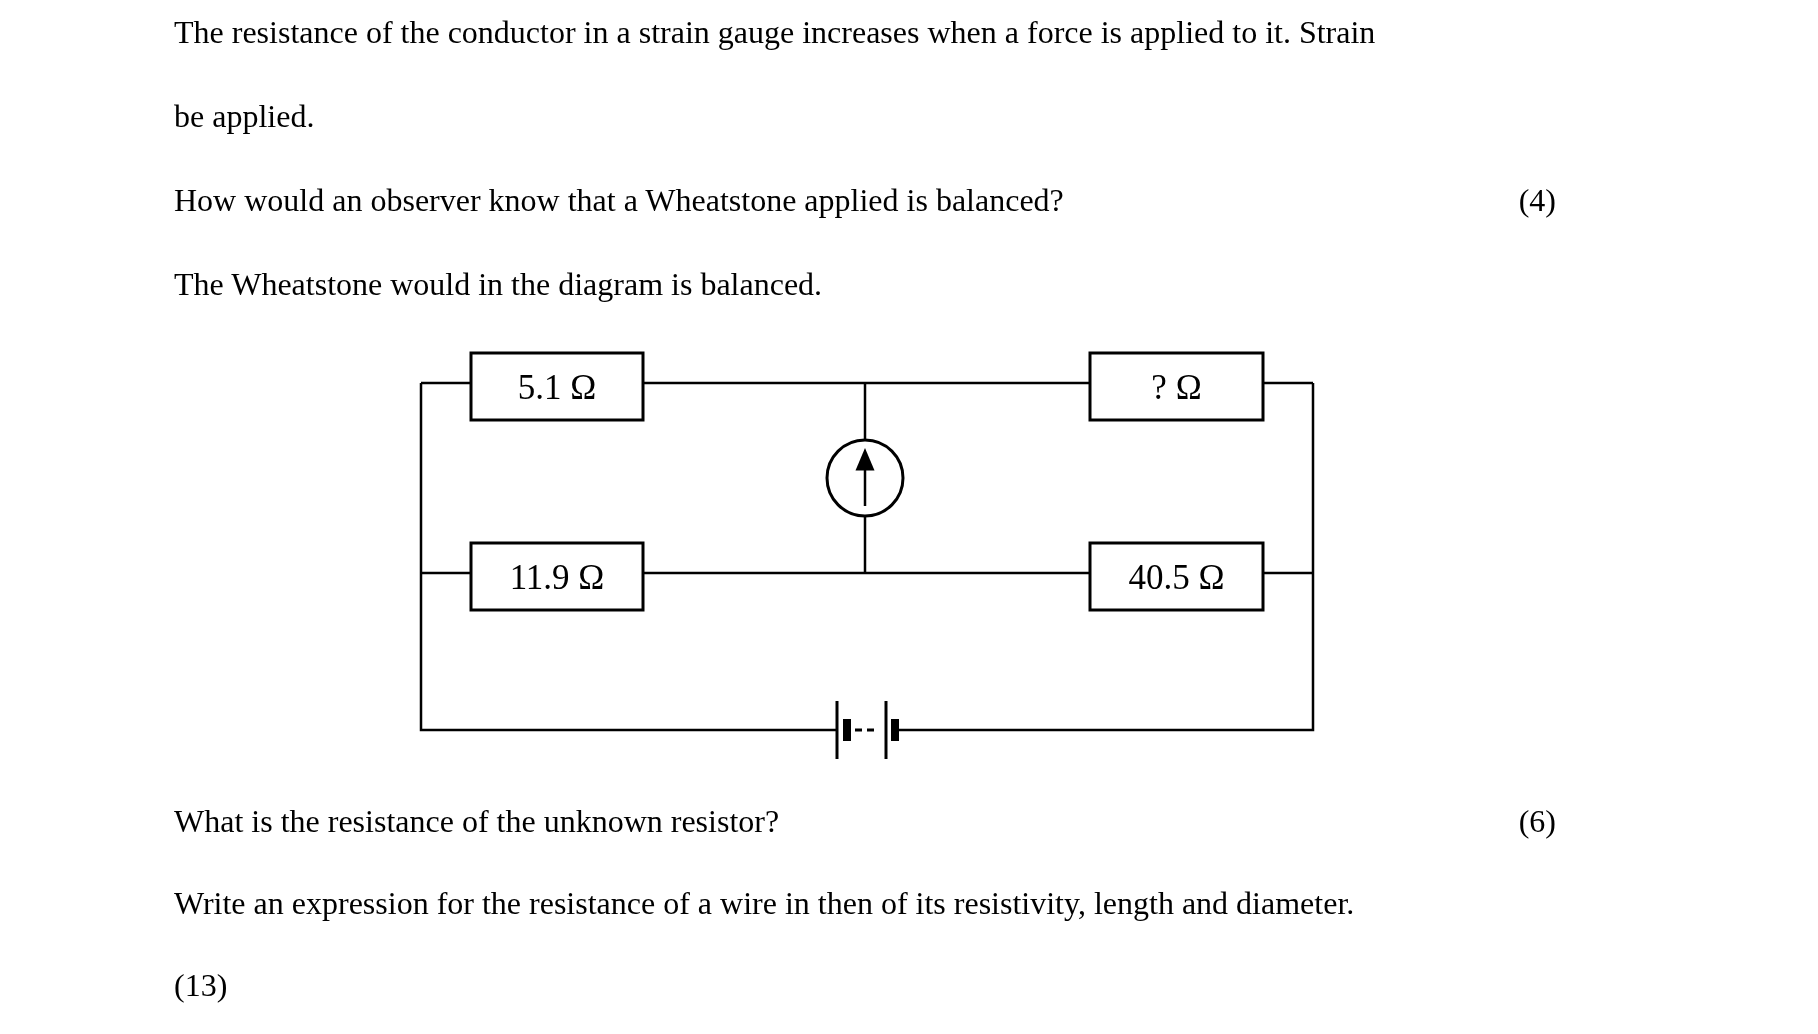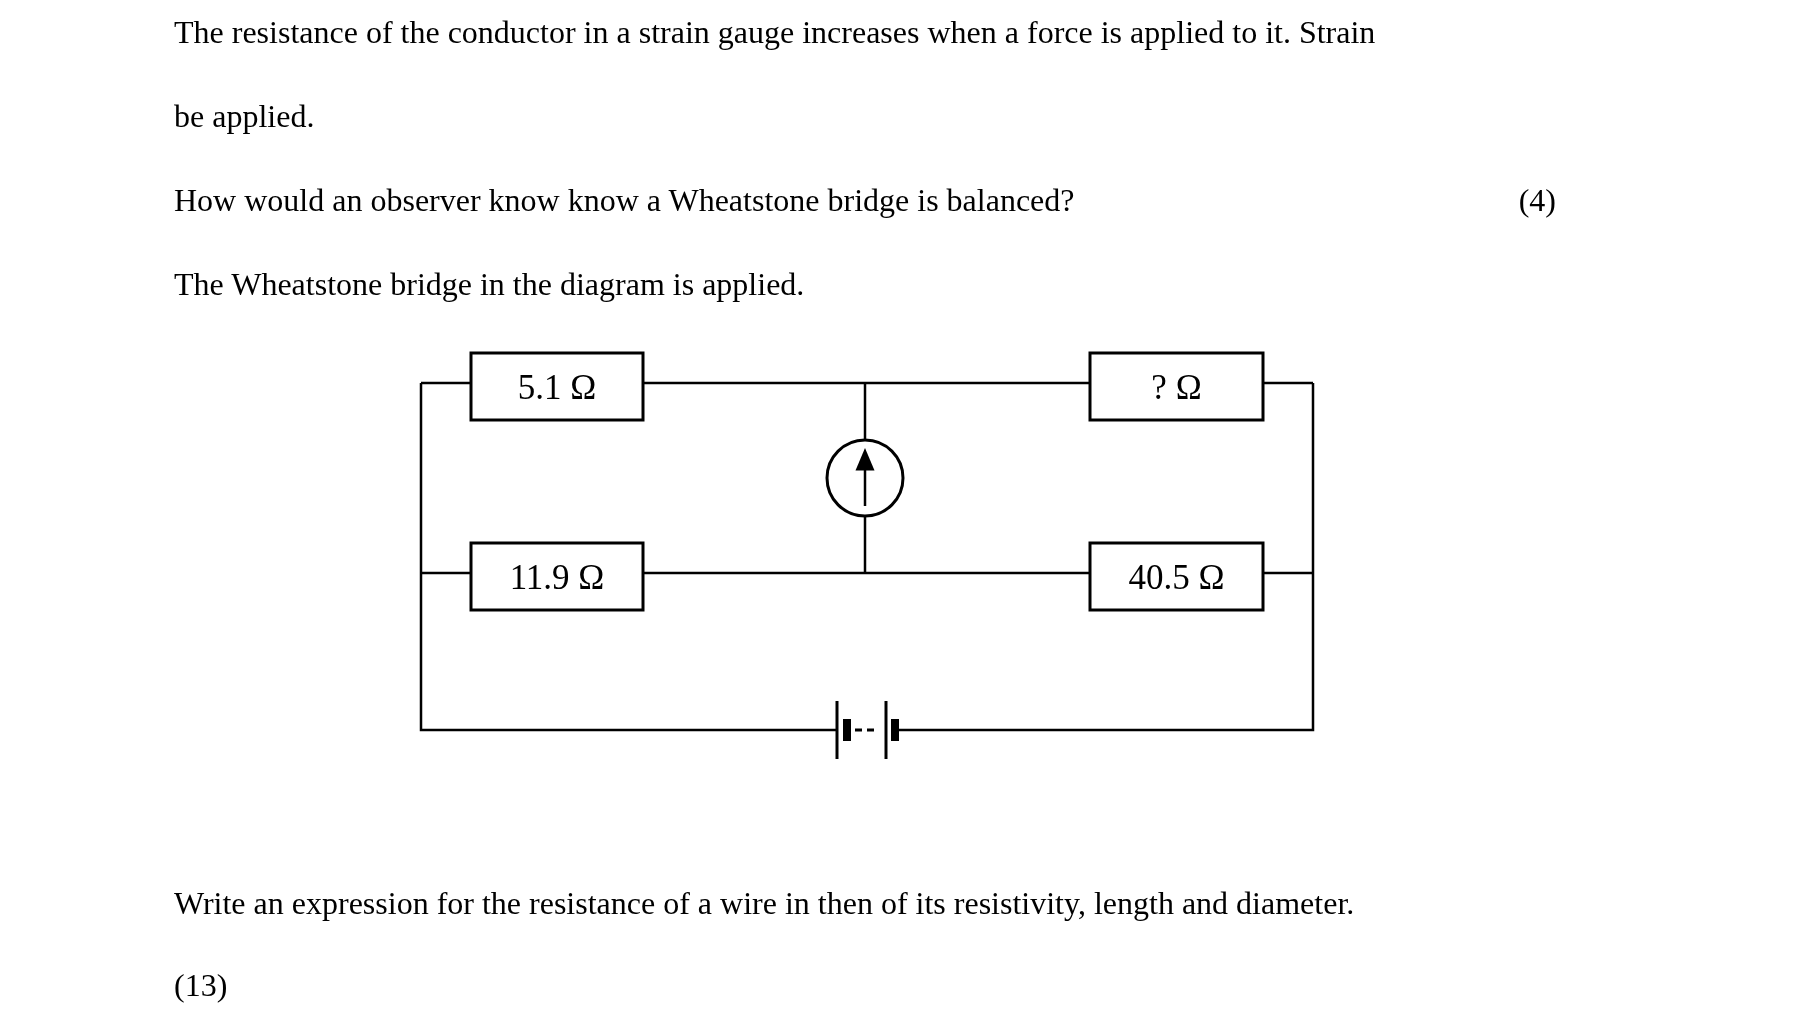--- a/index.html
+++ b/index.html
@@ -38,25 +38,25 @@
 </style>
 </head>
 <body>
 
 <div class="page">
 
   <div class="tline" style="top:11px">The resistance of the conductor in a strain gauge increases when a force is applied to it. Strain</div>
   <div class="tline" style="top:95px">be applied.</div>
 
   <div class="row" style="top:179px">
-    <span>How would an observer know know a Wheatstone bridge is balanced?</span>
+    <span>How would an observer know that a Wheatstone applied is balanced?</span>
     <span class="marks">(4)</span>
   </div>
 
-  <div class="tline" style="top:263px">The Wheatstone bridge in the diagram is applied.</div>
+  <div class="tline" style="top:263px">The Wheatstone would in the diagram is balanced.</div>
 
   <svg class="circuit" width="1818" height="1034" viewBox="0 0 1818 1034">
     <g stroke="#000000" fill="none" stroke-width="2.5">
 
       <path d="M421 383 V730 H837"></path>
       <path d="M899 730 H1313 V383"></path>
 
       <path d="M421 383 H471"></path>
       <path d="M643 383 H1090"></path>
       <path d="M1263 383 H1313"></path>
@@ -89,20 +89,24 @@
 
     <g>
       <line x1="837" y1="701" x2="837" y2="759" stroke="#000000" stroke-width="3"></line>
       <rect x="843" y="719" width="8" height="22" fill="#000000"></rect>
       <line x1="855" y1="730" x2="877" y2="730" stroke="#000000" stroke-width="3" stroke-dasharray="7 5"></line>
       <line x1="886" y1="701" x2="886" y2="759" stroke="#000000" stroke-width="3"></line>
       <rect x="891" y="719" width="8" height="22" fill="#000000"></rect>
     </g>
   </svg>
 
+  <div class="row" style="top:800px">
+    <span>What is the resistance of the unknown resistor?</span>
+    <span class="marks">(6)</span>
+  </div>
 
   <div class="tline" style="top:882px">Write an expression for the resistance of a wire in then of its resistivity, length and diameter.</div>
 
   <div class="row" style="top:964px">
     <span class="marks">(13)</span>
   </div>
 
 </div>
 
 </body></html>

